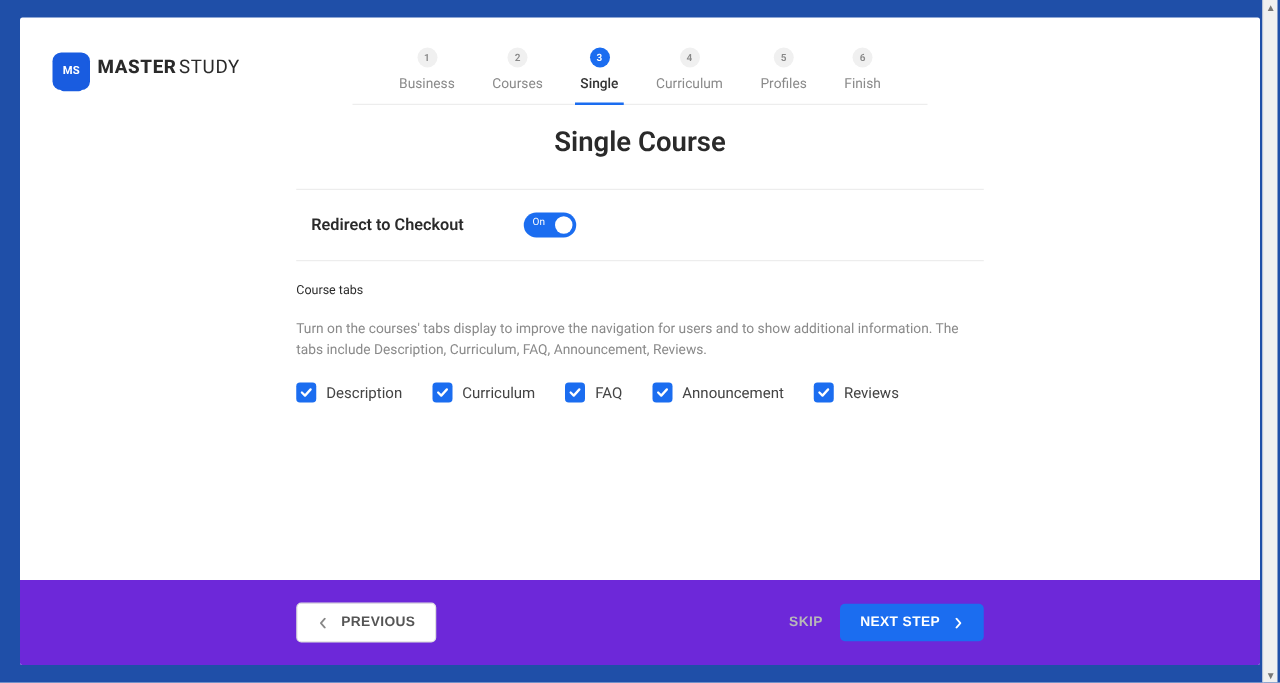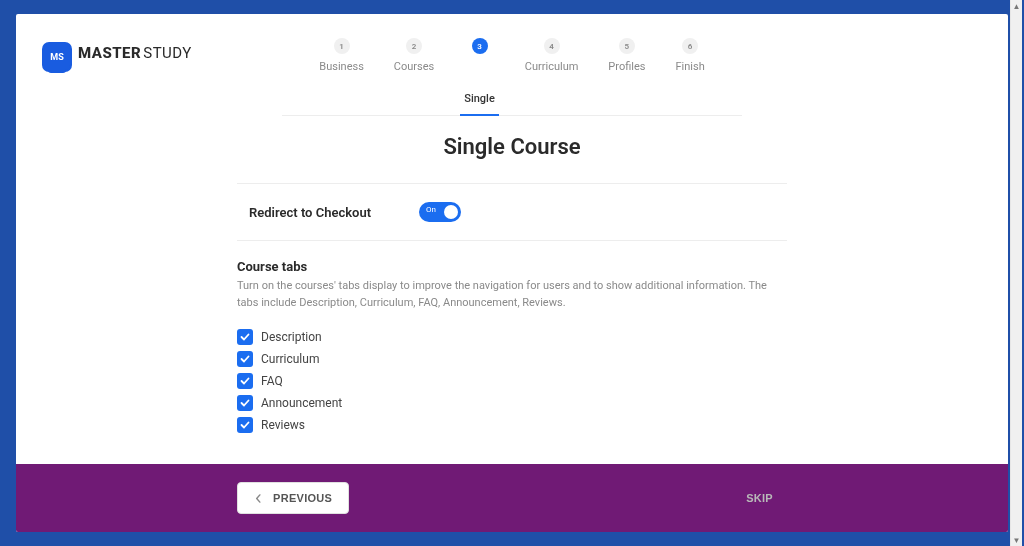--- a/index.html
+++ b/index.html
@@ -132,21 +132,20 @@
     font-size: 11px;
     color: #8a8a8a;
   }
   .step.active .dot {
     background: #1b6df0;
     color: #fff;
   }
   .step.active .lbl {
     color: #333;
     font-weight: 500;
-    margin-top: 32px;
   }
   .step.active {
     position: relative;
   }
   .step.active::after {
     content: "";
     position: absolute;
     bottom: -11px;
     left: -4px;
     right: -4px;
@@ -214,36 +213,35 @@
   .toggle .on-text {
     position: absolute;
     left: 7px;
     top: 3px;
     font-size: 8px;
     color: #fff;
     font-weight: 400;
   }
 
   .subtitle {
-    font-weight: 700;
-    font-size: 13px;
+    font-weight: 400;
+    font-size: 10px;
     color: #2a2a2a;
-    margin-bottom: 4px;
+    margin-bottom: 17px;
   }
   .subdesc {
     font-size: 11px;
     color: #8a8a8a;
     line-height: 1.5;
     margin-bottom: 18px;
   }
   .check-row {
     display: flex;
     flex-wrap: wrap;
-    gap: 6px;
-    flex-direction: column;
+    gap: 24px;
   }
   .check {
     display: flex;
     align-items: center;
     gap: 8px;
     cursor: pointer;
     font-size: 12px;
     color: #444;
   }
   .check .box {
@@ -252,21 +250,21 @@
     border-radius: 3px;
     background: #1b6df0;
     display: flex;
     align-items: center;
     justify-content: center;
   }
   .check .box svg { width: 10px; height: 10px; }
 
   
   .footer {
-    background: #701a75;
+    background: #6d28d9;
     padding: 18px 0;
     display: flex;
     justify-content: center;
   }
   .footer-inner {
     width: 550px;
     display: flex;
     align-items: center;
   }
   .btn {
@@ -418,17 +416,23 @@
         <button class="btn btn-prev">
           <svg viewBox="0 0 10 10">
               <path d="M6.5 1 L3 5 L6.5 9" fill="none" stroke="#888" stroke-width="1.6" stroke-linecap="round" stroke-linejoin="round"></path>
             </svg>
           <span>PREVIOUS</span>
         </button>
         <div class="spacer"></div>
         <button class="btn btn-skip">
           <span>SKIP</span>
         </button>
+        <button class="btn btn-next">
+          <span>NEXT STEP</span>
+          <svg viewBox="0 0 10 10">
+              <path d="M3.5 1 L7 5 L3.5 9" fill="none" stroke="#fff" stroke-width="1.6" stroke-linecap="round" stroke-linejoin="round"></path>
+            </svg>
+        </button>
       </div>
     </div>
 
   </div>
 </div>
 
 </body></html>

